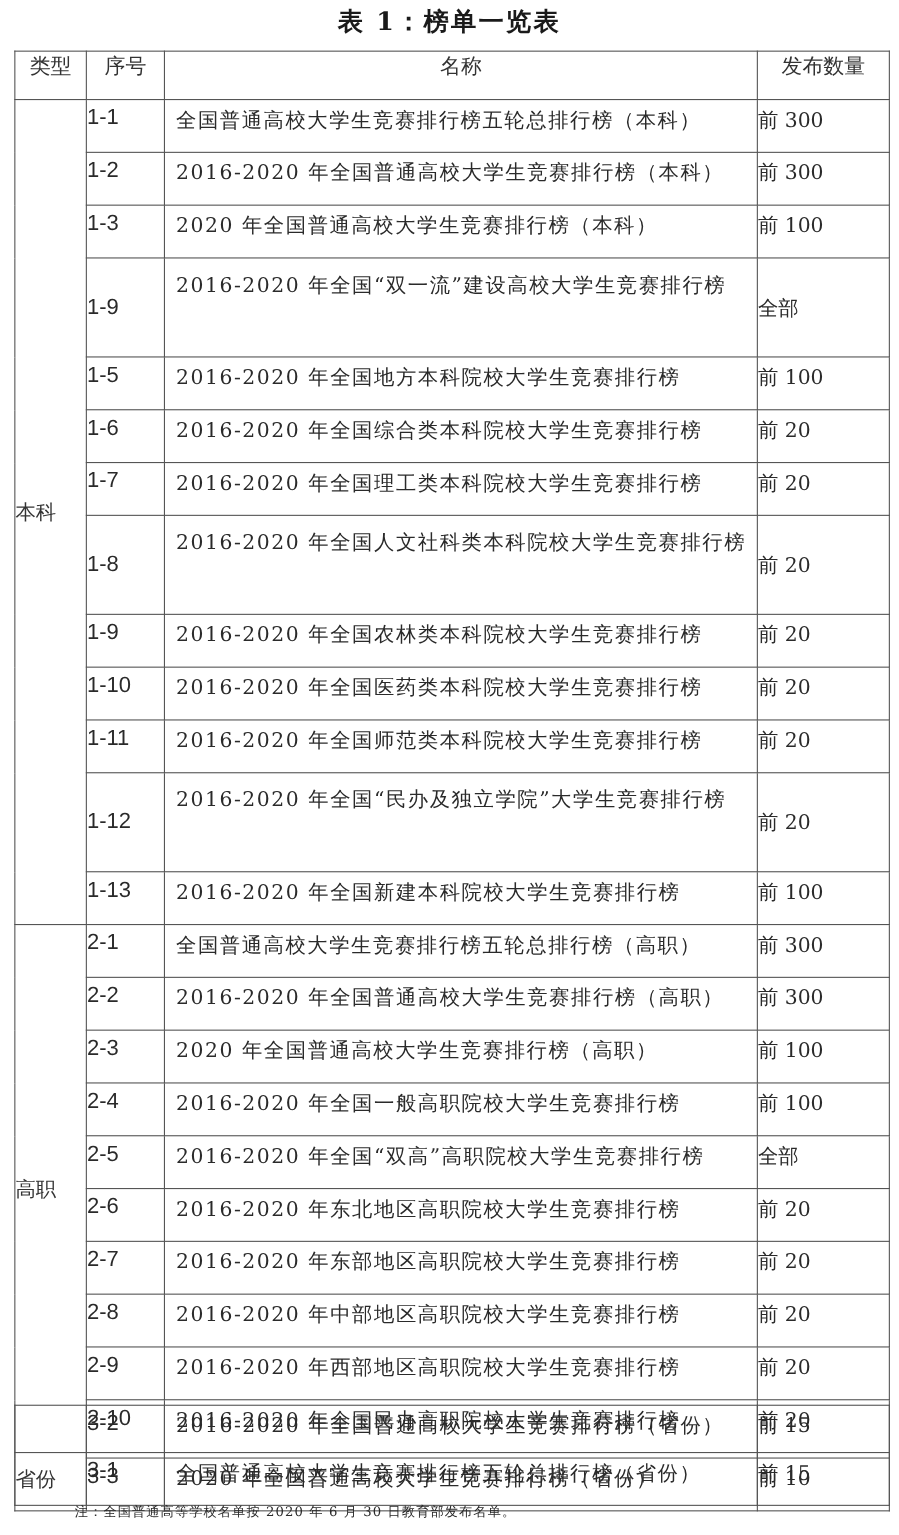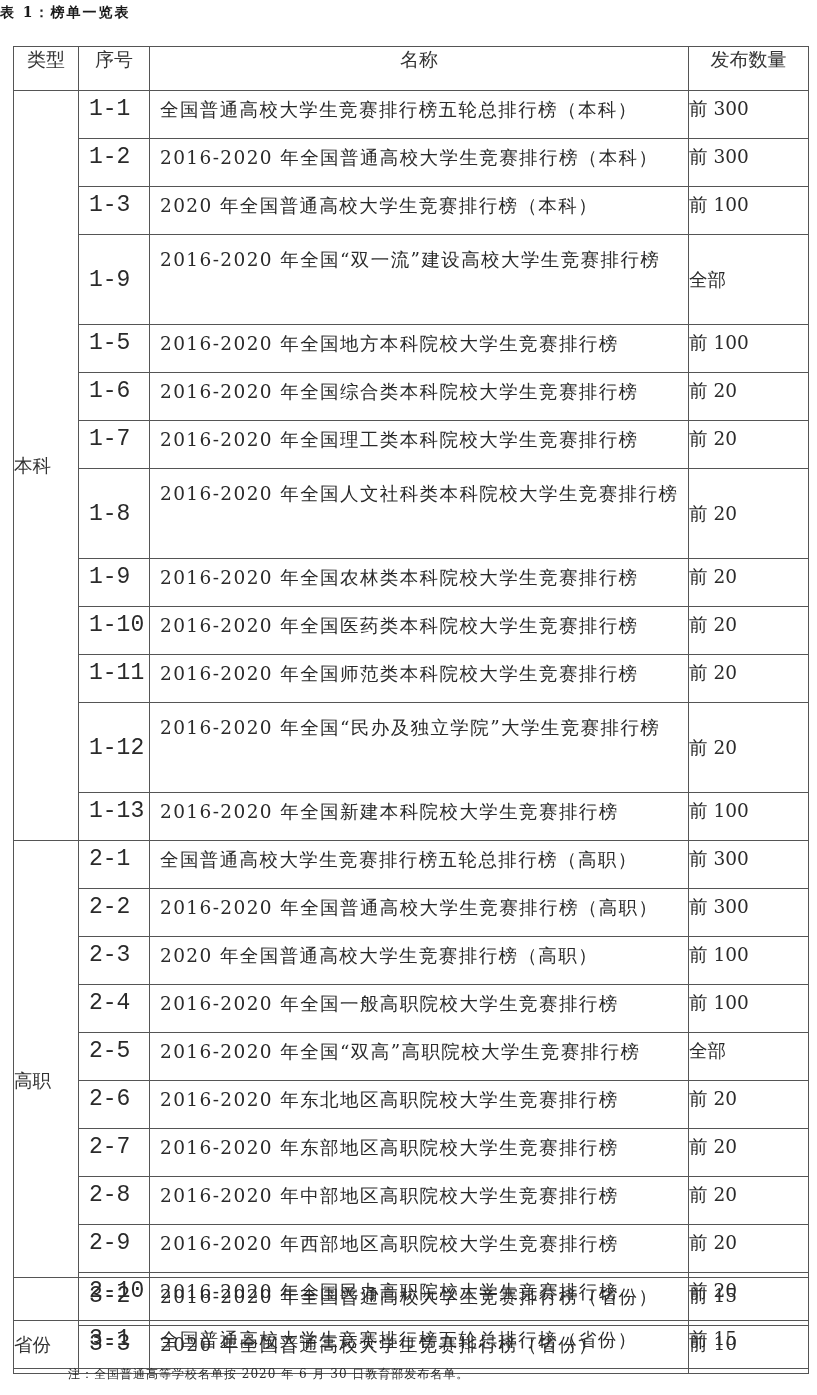--- a/index.html
+++ b/index.html
@@ -1,33 +1,33 @@
 <!DOCTYPE html>
 <html><head>
 <meta charset="utf-8">
 <style>
   html, body { margin: 0; padding: 0; background: #ffffff; }
   body { width: 817px; height: 1395px; position: relative; overflow: hidden;
          font-family: "DejaVu Serif", "Liberation Serif", serif; color: #2a2a2a; }
-  .title { position: absolute; top: 4px; left: 0; width: 817px; text-align: left;
-           font-size: 14px; font-weight: bold; letter-spacing: 2px; color: #1a1a1a; }
+  .title { position: absolute; top: 4px; left: 0; width: 817px; text-align: center;
+           font-size: 23px; font-weight: bold; letter-spacing: 2px; color: #1a1a1a; }
   table { position: absolute; left: 13px; border-collapse: collapse; table-layout: fixed; }
   table.main { top: 46px; }
   table.cont { top: 1277px; }
   td, th { border: 1.5px solid #555; padding: 0; font-weight: normal; vertical-align: middle; }
   col.c-type { width: 65px; }
   col.c-seq  { width: 71px; }
   col.c-name { width: 539px; }
   col.c-cnt  { width: 120px; }
   th { height: 43px; font-size: 19px; text-align: center; vertical-align: top; padding-top: 0; color: #333; }
   td { font-size: 18.5px; }
   tr.r1 td { height: 42px; }
   tr.r2 td { height: 85px; }
   td.type { color: #333; }
-  td.seq { padding-left: 10px; font-family: Liberation Mono, monospace; font-size: 23px; vertical-align: top; padding-top: 5px; }
+  td.seq { font-family: Liberation Sans, sans-serif; font-size: 20px; vertical-align: top; padding-top: 5px; }
   tr.r2 td.seq { vertical-align: middle; padding-top: 0; }
   td.name { padding-left: 10px; padding-right: 6px; vertical-align: top; padding-top: 4px; line-height: 42px; letter-spacing: 1.4px; }
   tr.r1 td.name { line-height: 30px; }
   td.cnt { vertical-align: top; padding-top: 5px; }
   tr.r2 td.cnt { vertical-align: middle; padding-top: 0; }
   .note { position: absolute; top: 1366px; left: 68px; font-size: 12px; letter-spacing: 1px; color: #2a2a2a; }
 </style>
 </head>
 <body>
 

